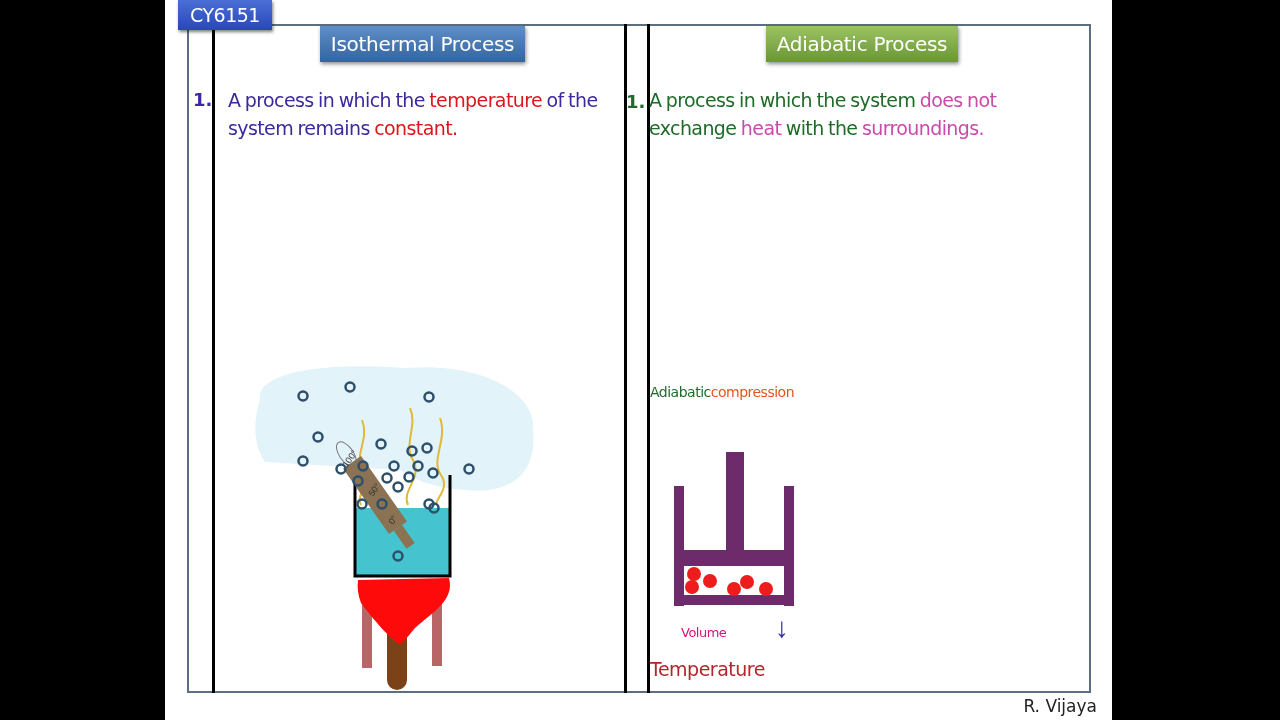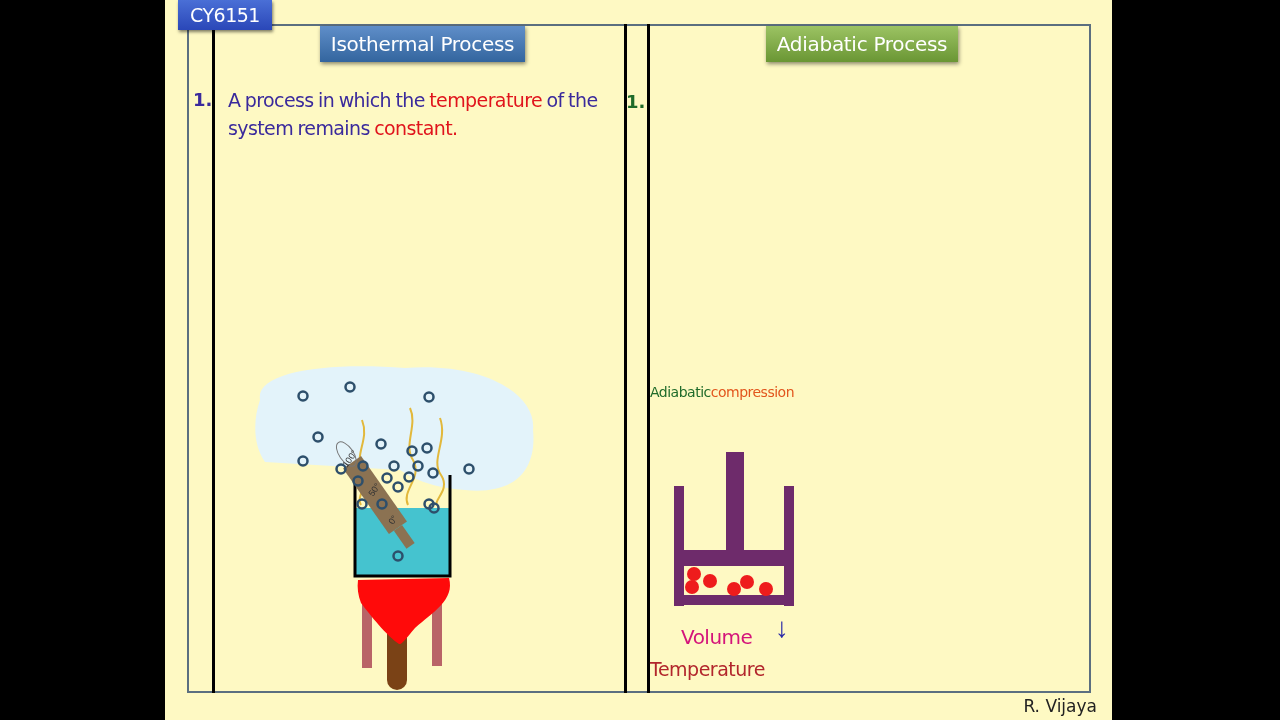--- a/index.html
+++ b/index.html
@@ -1,21 +1,21 @@
 <!DOCTYPE html>
 <html><head>
 <meta charset="utf-8">
 <style>
   html, body { margin: 0; padding: 0; }
   body {
     width: 1280px; height: 720px; background: #000; position: relative; overflow: hidden;
     font-family: "Liberation Sans", sans-serif;
   }
   .slide {
-    position: absolute; left: 165px; top: 0; width: 947px; height: 720px; background: #fef9c3;
+    position: absolute; left: 165px; top: 0; width: 947px; height: 720px; background: #ffffff;
   }
   .frame {
     position: absolute; left: 22px; top: 24px; width: 904px; height: 669px;
     border: 2px solid #5b6f80; box-sizing: border-box;
   }
   .vline { position: absolute; width: 3px; background: #000; }
   .course-tag {
     position: absolute; left: 13px; top: 0; width: 94px; height: 30px;
     background: linear-gradient(#4a6fd6, #2a47b8); color: #fff; font-size: 19px;
     line-height: 30px; text-align: center; box-shadow: 1px 2px 3px rgba(0,0,0,0.5);
@@ -54,20 +54,23 @@
 
   <div class="title-box title-adi">Adiabatic Process</div>
   <div class="title-box title-iso">Isothermal Process</div>
 
   <div class="num" style="left:28px; top:89px; color:#3a2a9c;">1.</div>
   <div class="def iso-def">
     <span>A process in which the </span><span class="red">temperature</span><span> of the system remains </span><span class="red">constant.</span>
   </div>
 
   <div class="num" style="left:461px; top:91px; color:#1f6b2a;">1.</div>
+  <div class="def adi-def">
+    <span>A process in which the system </span><span class="pink">does not</span><br><span> exchange </span><span class="pink">heat</span><span> with the </span><span class="pink">surroundings.</span>
+  </div>
 
   <svg width="947" height="720">
     <path d="M95,400 C90,372 160,362 240,368 C320,362 372,395 368,430 C372,470 350,495 300,490 C270,488 250,480 235,470 L100,462 C88,445 88,420 95,400 Z" fill="#e3f3fa"></path>
     <rect x="197" y="590" width="10" height="78" fill="#b96467"></rect>
     <rect x="267" y="588" width="10" height="78" fill="#b96467"></rect>
     <rect x="222" y="610" width="20" height="80" rx="10" fill="#7a4216"></rect>
     <path d="M193,580 L284,578 C290,600 268,612 250,628 C240,640 236,645 234,644 C222,636 205,615 196,603 C193,595 192,588 193,580 Z" fill="#ff0a0a"></path>
     <rect x="190" y="508" width="95" height="68" fill="#45c3cf"></rect>
     <path d="M190,475 L190,576 L285,576 L285,475" fill="none" stroke="#000" stroke-width="3"></path>
     <g fill="none" stroke="#e2b83b" stroke-width="2">
@@ -123,18 +126,18 @@
     <rect x="561" y="452" width="18" height="100" fill="#6e2b6b"></rect>
     <g fill="#ee1c1c" id="particles">
         <circle cx="529" cy="574" r="7"></circle>
         <circle cx="527" cy="587" r="7"></circle>
         <circle cx="545" cy="581" r="7"></circle>
         <circle cx="569" cy="589" r="7"></circle>
         <circle cx="582" cy="582" r="7"></circle>
         <circle cx="601" cy="589" r="7"></circle>
       </g>
   </svg>
-  <div class="label-small" style="left:516px; top:625px; font-size:20px; color:#d4147a;">Volume</div>
+  <div class="label-small" style="left:516px; top:625px; font-size:13px; color:#d4147a;">Volume</div>
   <div style="position:absolute; left:610px; top:612px; font-size:28px; color:#2b2ba8;">↓</div>
   <div style="position:absolute; left:485px; top:658px; font-size:19px; color:#b2262c; font-family:'DejaVu Sans', sans-serif; letter-spacing:-0.5px;">Temperature</div>
 
   <div class="author">R. Vijaya</div>
 </div>
 
 </body></html>

